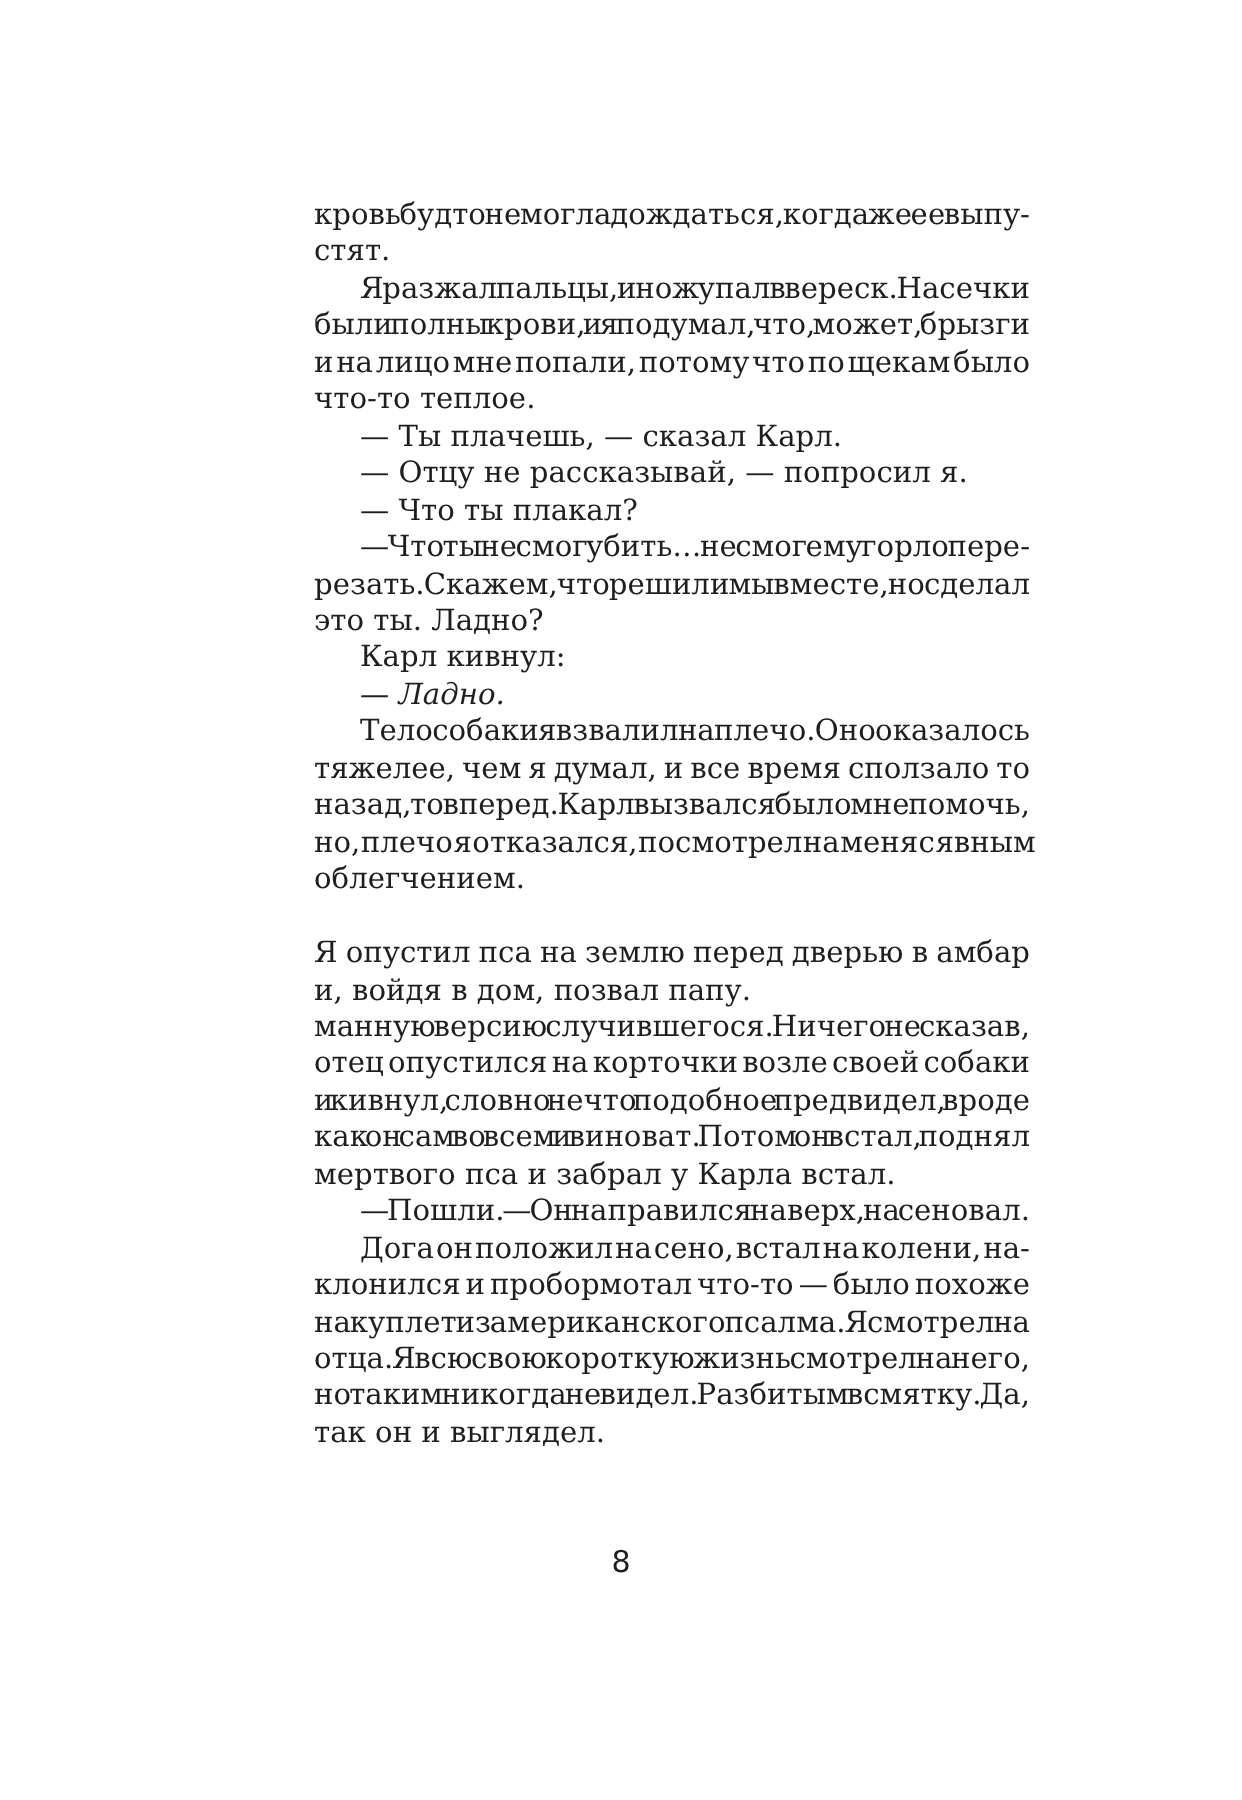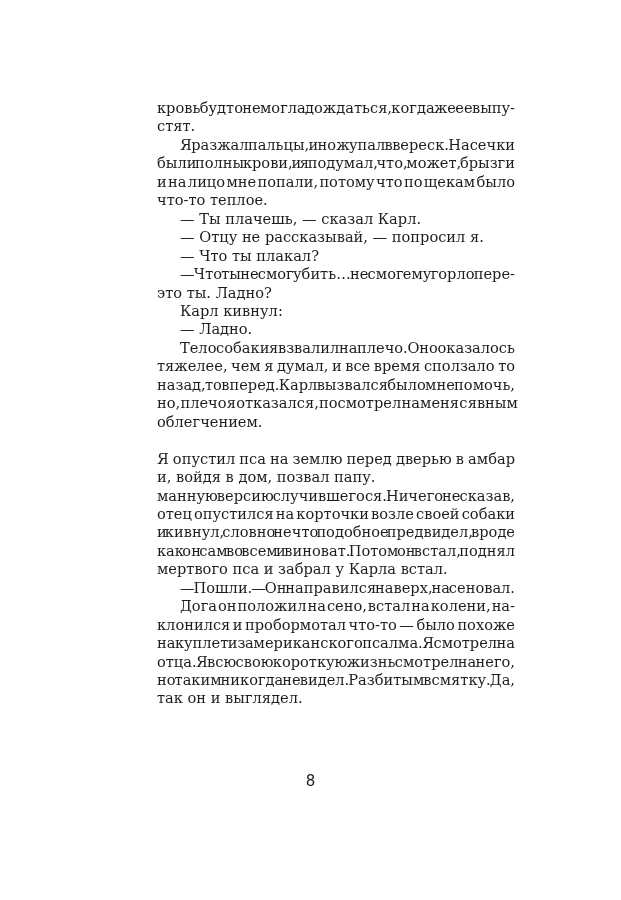--- a/index.html
+++ b/index.html
@@ -51,27 +51,28 @@
         <span class="line last" style="display: block; white-space: nowrap; text-indent: 0px; margin-left: 23px; width: 335px;">— Ты плачешь, — сказал Карл.</span>
       </div>
       <div class="p indent">
         <span class="line last" style="display: block; white-space: nowrap; text-indent: 0px; margin-left: 23px; width: 335px;">— Отцу не рассказывай, — попросил я.</span>
       </div>
       <div class="p indent">
         <span class="line last" style="display: block; white-space: nowrap; text-indent: 0px; margin-left: 23px; width: 335px;">— Что ты плакал?</span>
       </div>
       <div class="p indent">
         <span class="line" style="display: block; white-space: nowrap; text-indent: 0px; margin-left: 23px; word-spacing: -5.38438px; width: 335px;">— Что ты не смог убить… не смог ему горло пере-</span>
+        <span class="line" style="text-indent: 0px; display: block; white-space: nowrap; word-spacing: -5.12054px; width: 358px;">резать. Скажем, что решили мы вместе, но сделал</span>
         <span class="line last" style="text-indent: 0px; display: block; white-space: nowrap; width: 358px;">это ты. Ладно?</span>
       </div>
       <div class="p indent">
         <span class="line last" style="display: block; white-space: nowrap; text-indent: 0px; margin-left: 23px; width: 335px;">Карл кивнул:</span>
       </div>
       <div class="p indent">
-        <span class="line last" style="display: block; white-space: nowrap; text-indent: 0px; margin-left: 23px; width: 335px;">— Ладно.</span>
+        <span class="line last" style="display: block; white-space: nowrap; text-indent: 0px; margin-left: 23px; width: 335px; font-style: italic;">— Ладно.</span>
       </div>
       <div class="p indent">
         <span class="line" style="display: block; white-space: nowrap; text-indent: 0px; margin-left: 23px; word-spacing: -4.97545px; width: 335px;">Тело собаки я взвалил на плечо. Оно оказалось</span>
         <span class="line" style="text-indent: 0px; display: block; white-space: nowrap; word-spacing: -1.13281px; width: 358px;">тяжелее, чем я думал, и все время сползало то</span>
         <span class="line" style="text-indent: 0px; display: block; white-space: nowrap; word-spacing: -5.32143px; width: 358px;">назад, то вперед. Карл вызвался было мне помочь,</span>
         <span class="line" style="text-indent: 0px; display: block; white-space: nowrap; word-spacing: -4.39258px; width: 358px;">но, плечо я отказался, посмотрел на меня с явным</span>
         <span class="line last" style="text-indent: 0px; display: block; white-space: nowrap; width: 358px;">облегчением.</span>
       </div>
     </div>
     <div class="gap"></div>

